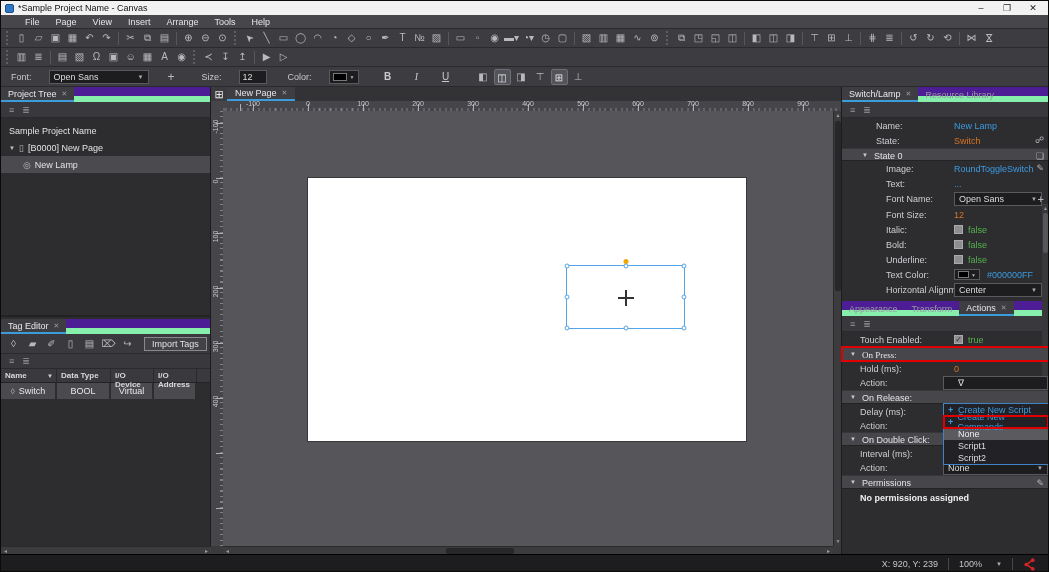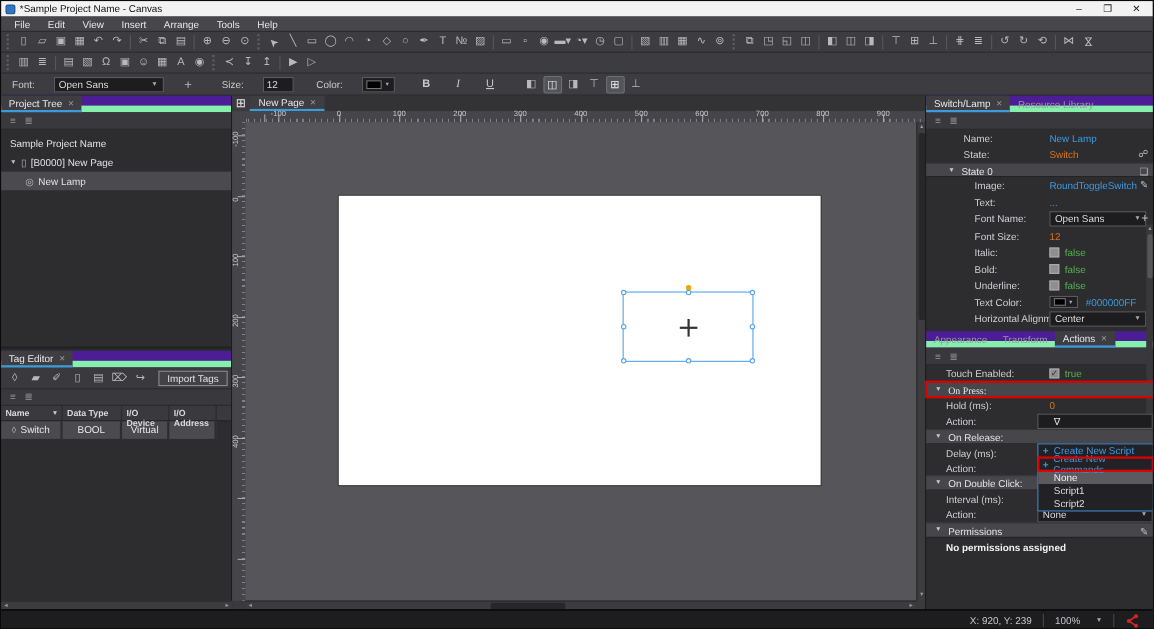--- a/index.html
+++ b/index.html
@@ -7,21 +7,21 @@
   #app { position:relative; width:1049px; height:572px; background:#2d2d30; border:1px solid #0a0a0a; overflow:hidden; color:#ddd; }
 
   
   .titlebar { position:absolute; left:0; top:0; right:0; height:14px; background:#f2f2f2; display:flex; align-items:center; padding:0 4px; }
   .appicon { width:9px; height:9px; background:#2f77c4; border-radius:2px; margin-right:4px; border:1px solid #1d4f86; }
   .title { font-size:9px; color:#111; }
   .wctrls { margin-left:auto; display:flex; gap:16px; padding-right:6px; }
   .wctrl { font-size:9px; color:#222; width:10px; text-align:center; cursor:default; }
 
   
-  .menubar { position:absolute; left:0; top:14px; right:0; height:14px; background:#47474b; display:flex; align-items:center; padding-left:4px; border-bottom:1px solid #2a2a2c; }
+  .menubar { position:absolute; left:0; top:14px; right:0; height:14px; background:#47474b; display:flex; align-items:center; padding-left:16px; border-bottom:1px solid #2a2a2c; }
   .menu-item { font-size:9px; color:#e6e6e6; padding:0 8px; line-height:14px; }
 
   
   .tb { position:absolute; left:0; right:0; background:#3d3d41; display:flex; align-items:center; padding:0 2px; border-bottom:1px solid #2a2a2c; }
   .tb1 { top:28px; height:19px; }
   .tb2 { top:47px; height:19px; }
   .fontbar { top:66px; height:20px;gap:13px; }
   .tbtn { width:17px; height:16px; line-height:16px; text-align:center; font-size:10px; color:#b9b9bd; flex:0 0 auto; }
   .tbtn.sep { width:1px; height:13px; background:#57575b; margin:0 3px; }
   .tbtn.grip { width:4px; height:14px; background:none; border-left:2px dotted #5e5e63; margin:0 3px; }
@@ -157,21 +157,21 @@
     <span class="wctrls">
       <span class="wctrl">–</span>
       <span class="wctrl">❐</span>
       <span class="wctrl">✕</span>
     </span>
   </div>
 
   <div class="menubar">
 
   <span class="menu-item">File</span>
-      <span class="menu-item">Edit</span>
+      <span class="menu-item">Page</span>
       <span class="menu-item">View</span>
       <span class="menu-item">Insert</span>
       <span class="menu-item">Arrange</span>
       <span class="menu-item">Tools</span>
       <span class="menu-item">Help</span>
     </div>
 
   <div class="tb tb1">
 
   <span class="tbtn grip"></span>

